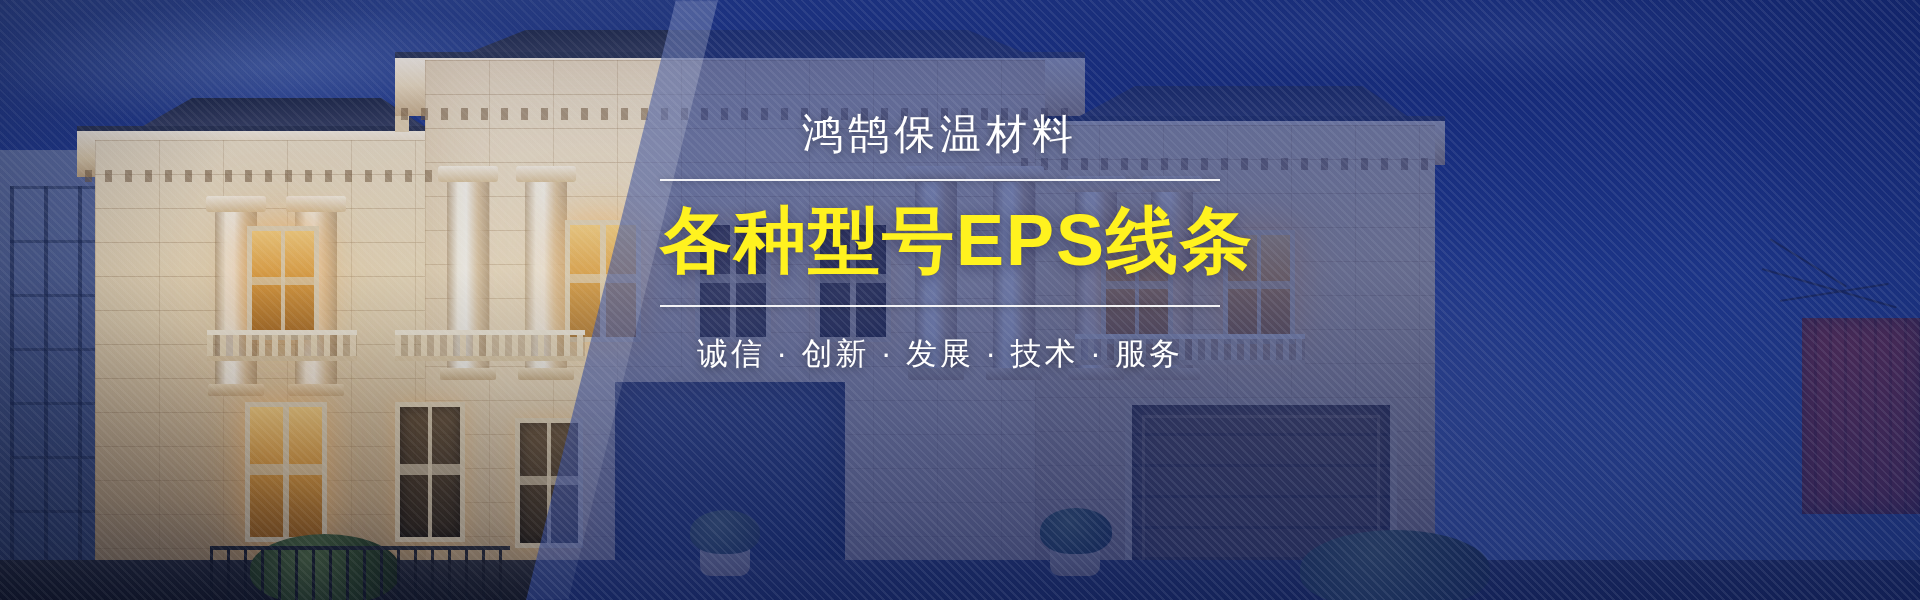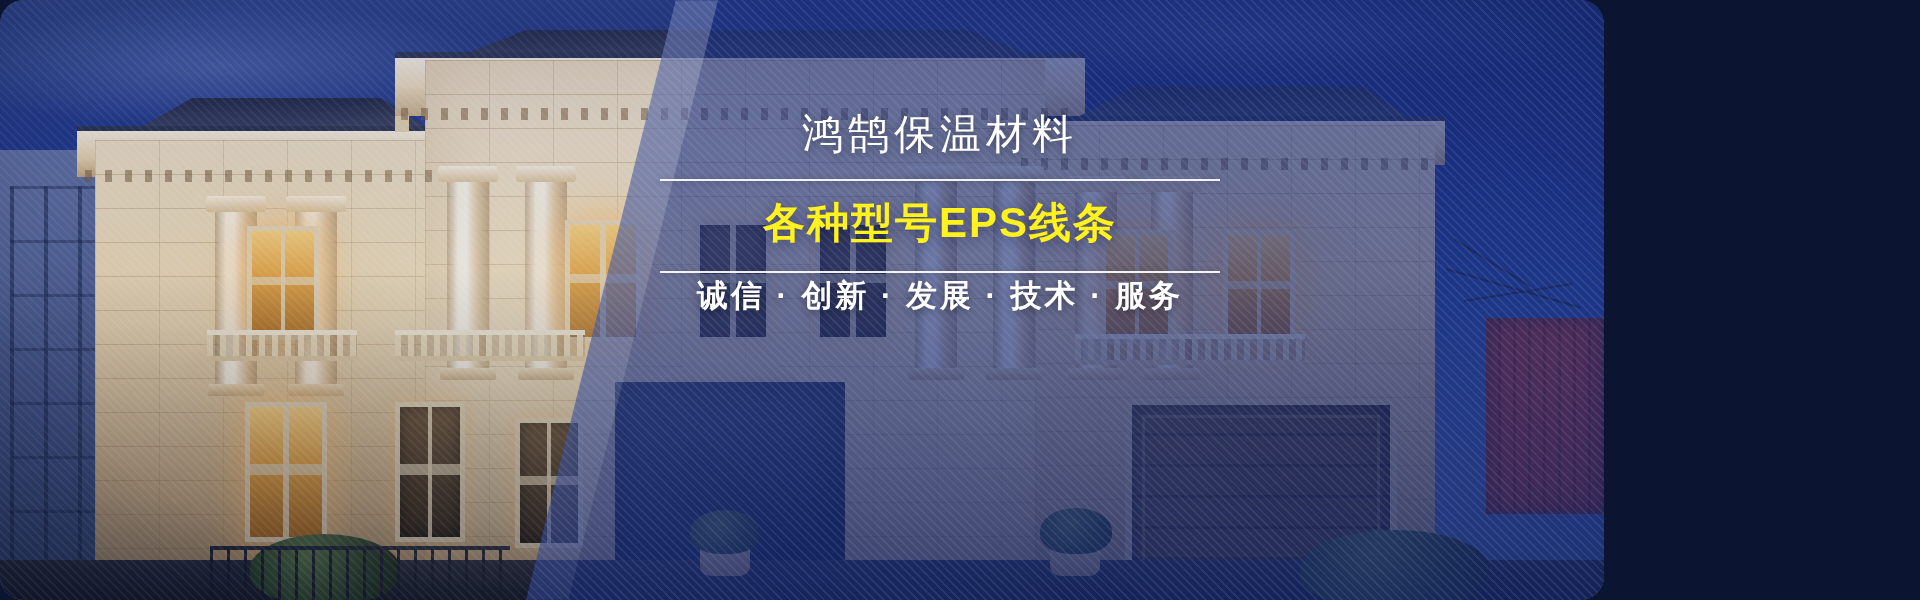--- a/index.html
+++ b/index.html
@@ -6,25 +6,24 @@
     margin: 0;
     padding: 0;
     background: #0b1430;
   }
   body {
     font-family: "Liberation Sans", "DejaVu Sans", sans-serif;
   }
 
   #banner {
     position: relative;
-    width: 1604px;
+    width: 1920px;
     height: 600px;
     overflow: hidden;
     background: #404040;
-    border-radius: 24px;
   }
 
   
   .photo {
     position: absolute;
     inset: 0;
     overflow: hidden;
   }
 
   
@@ -343,42 +342,42 @@
     background: rgba(255,255,255,0.92);
     margin: 22px auto 0 auto;
     width: 100%;
     box-shadow: 0 1px 6px rgba(0,0,0,0.3);
   }
 
   .headline {
     margin-top: 18px;
   }
   .headline .hl {
-    font-size: 42px;
+    font-size: 72px;
     line-height: 1.14;
     font-weight: 700;
     color: #fff21f;
     letter-spacing: 2px;
     white-space: nowrap;
     text-shadow:
       0 0 1px rgba(120,90,0,0.35),
       0 3px 14px rgba(20,20,60,0.45);
   }
 
   .rule.bottom {
     margin-top: 24px;
   }
 
   .tagline {
-    margin-top: 4px;
+    margin-top: 28px;
     font-size: 31px;
     line-height: 1.2;
     color: #ffffff;
     letter-spacing: 3px;
-    font-weight: 700;
+    font-weight: 400;
     white-space: nowrap;
     text-shadow: 0 2px 10px rgba(0,0,0,0.45);
   }
 </style>
 </head>
 <body>
 
 <div id="banner">
 
   <div class="photo">

